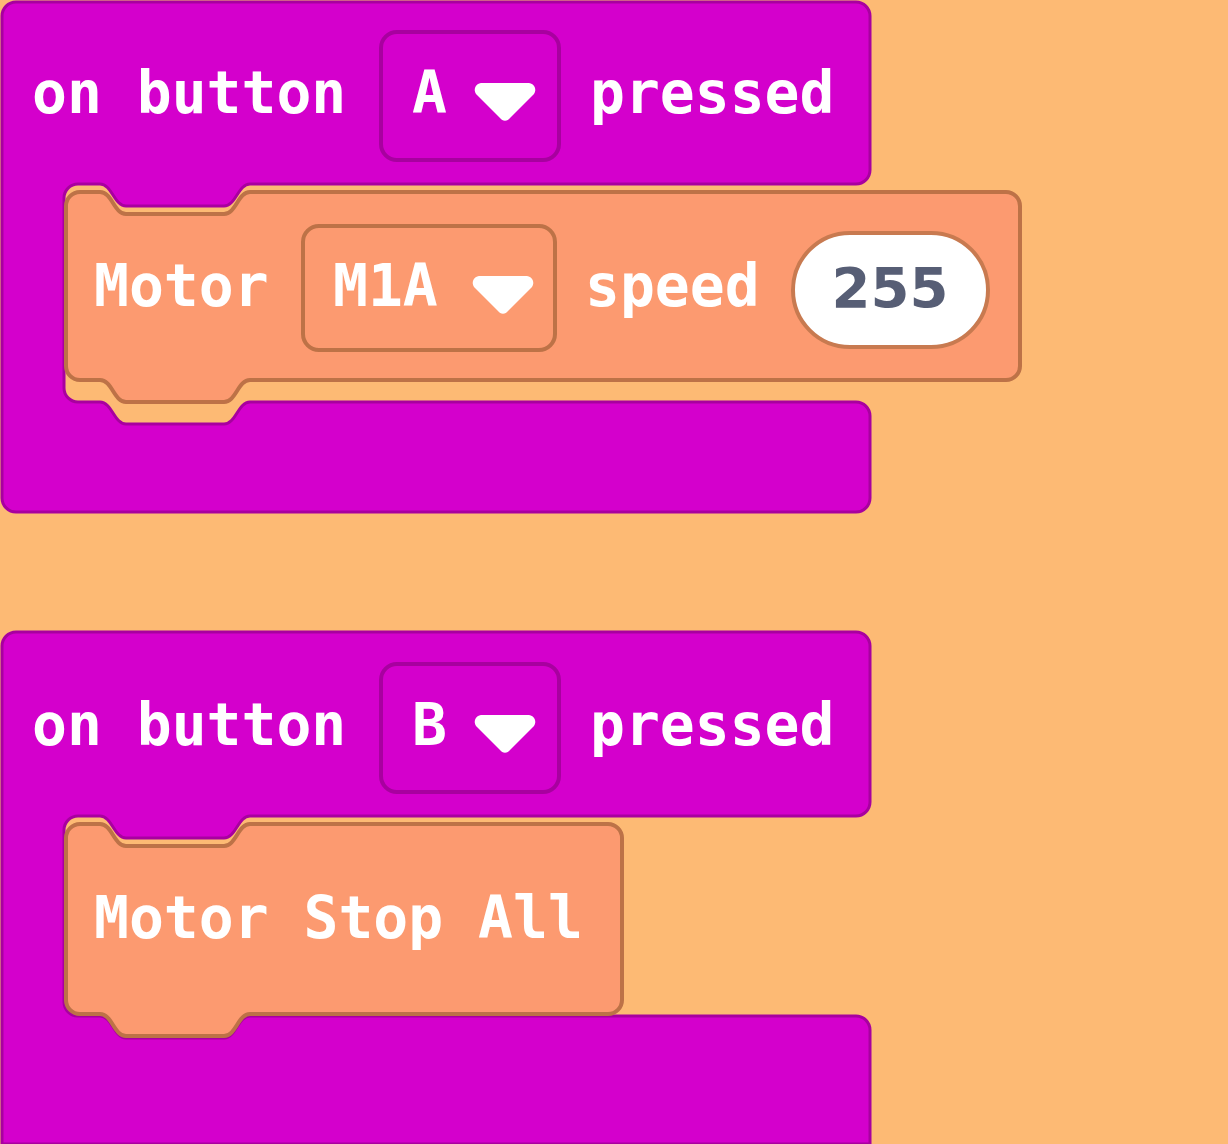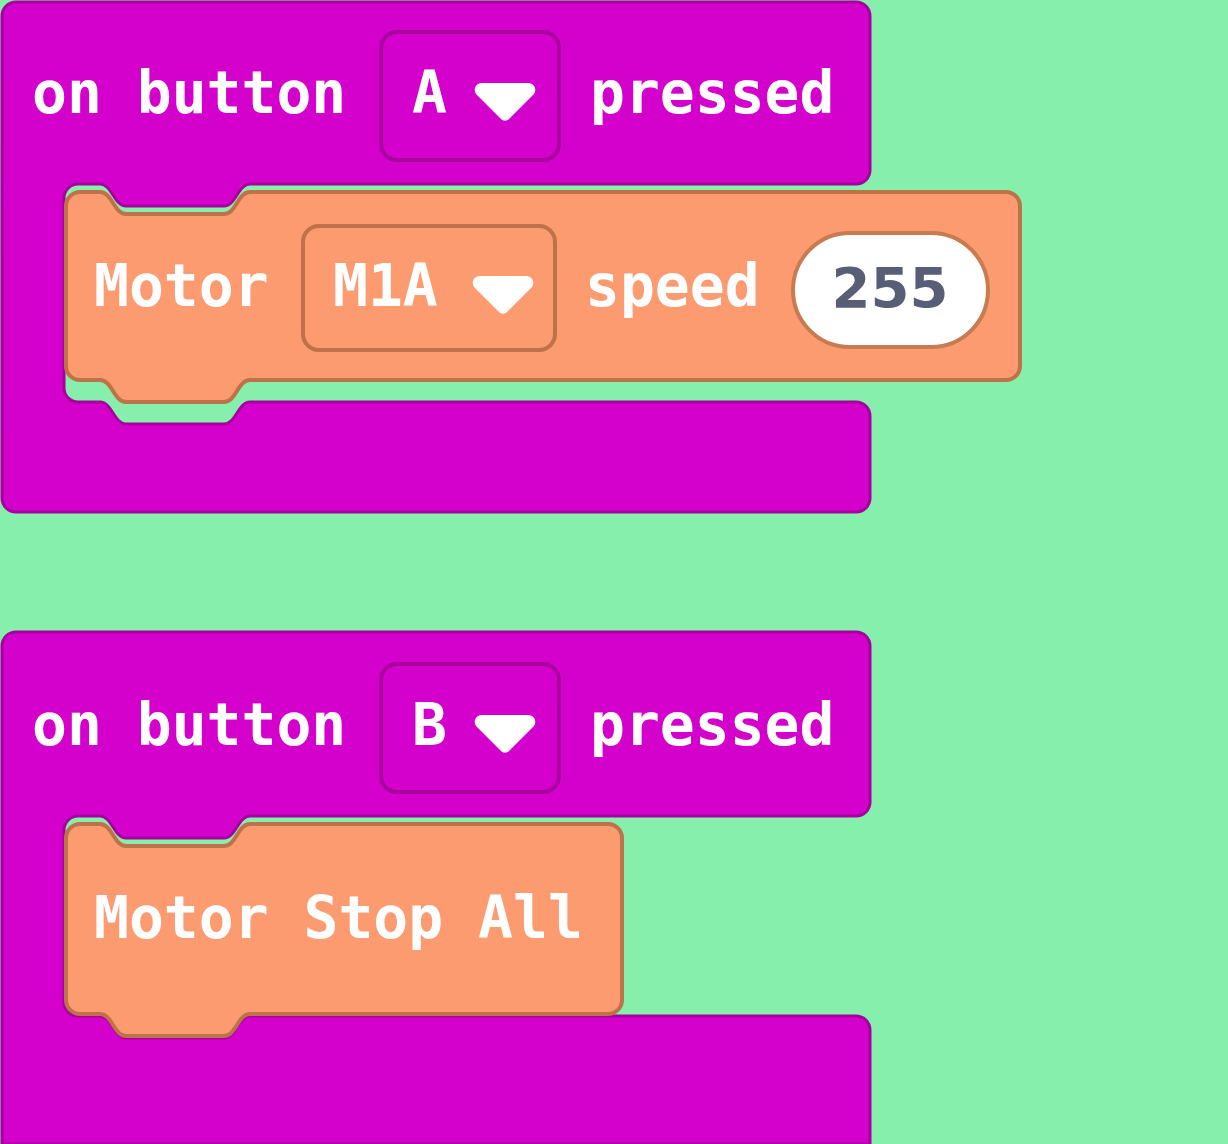--- a/index.html
+++ b/index.html
@@ -4,21 +4,21 @@
 <style>
   html, body {
     margin: 0;
     padding: 0;
     background: #000000;
   }
   #stage {
     position: relative;
     width: 1228px;
     height: 1144px;
-    background: #86efac;
+    background: #fdba74;
     overflow: hidden;
     font-family: "DejaVu Sans Mono", "Liberation Mono", monospace;
   }
   .blocks-svg {
     position: absolute;
     left: 0;
     top: 0;
     width: 1228px;
     height: 1144px;
   }

